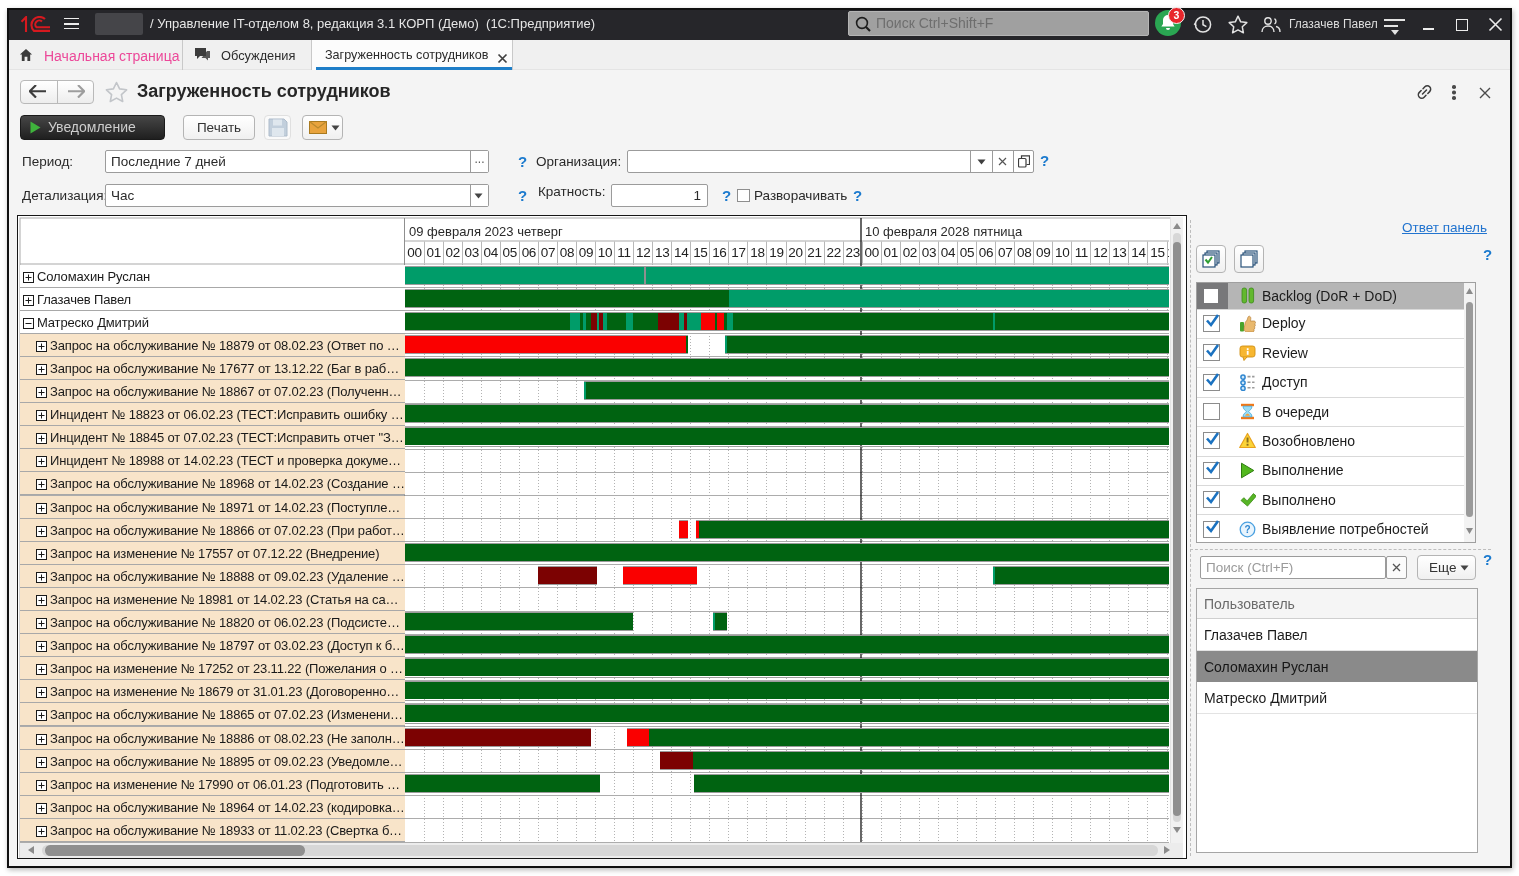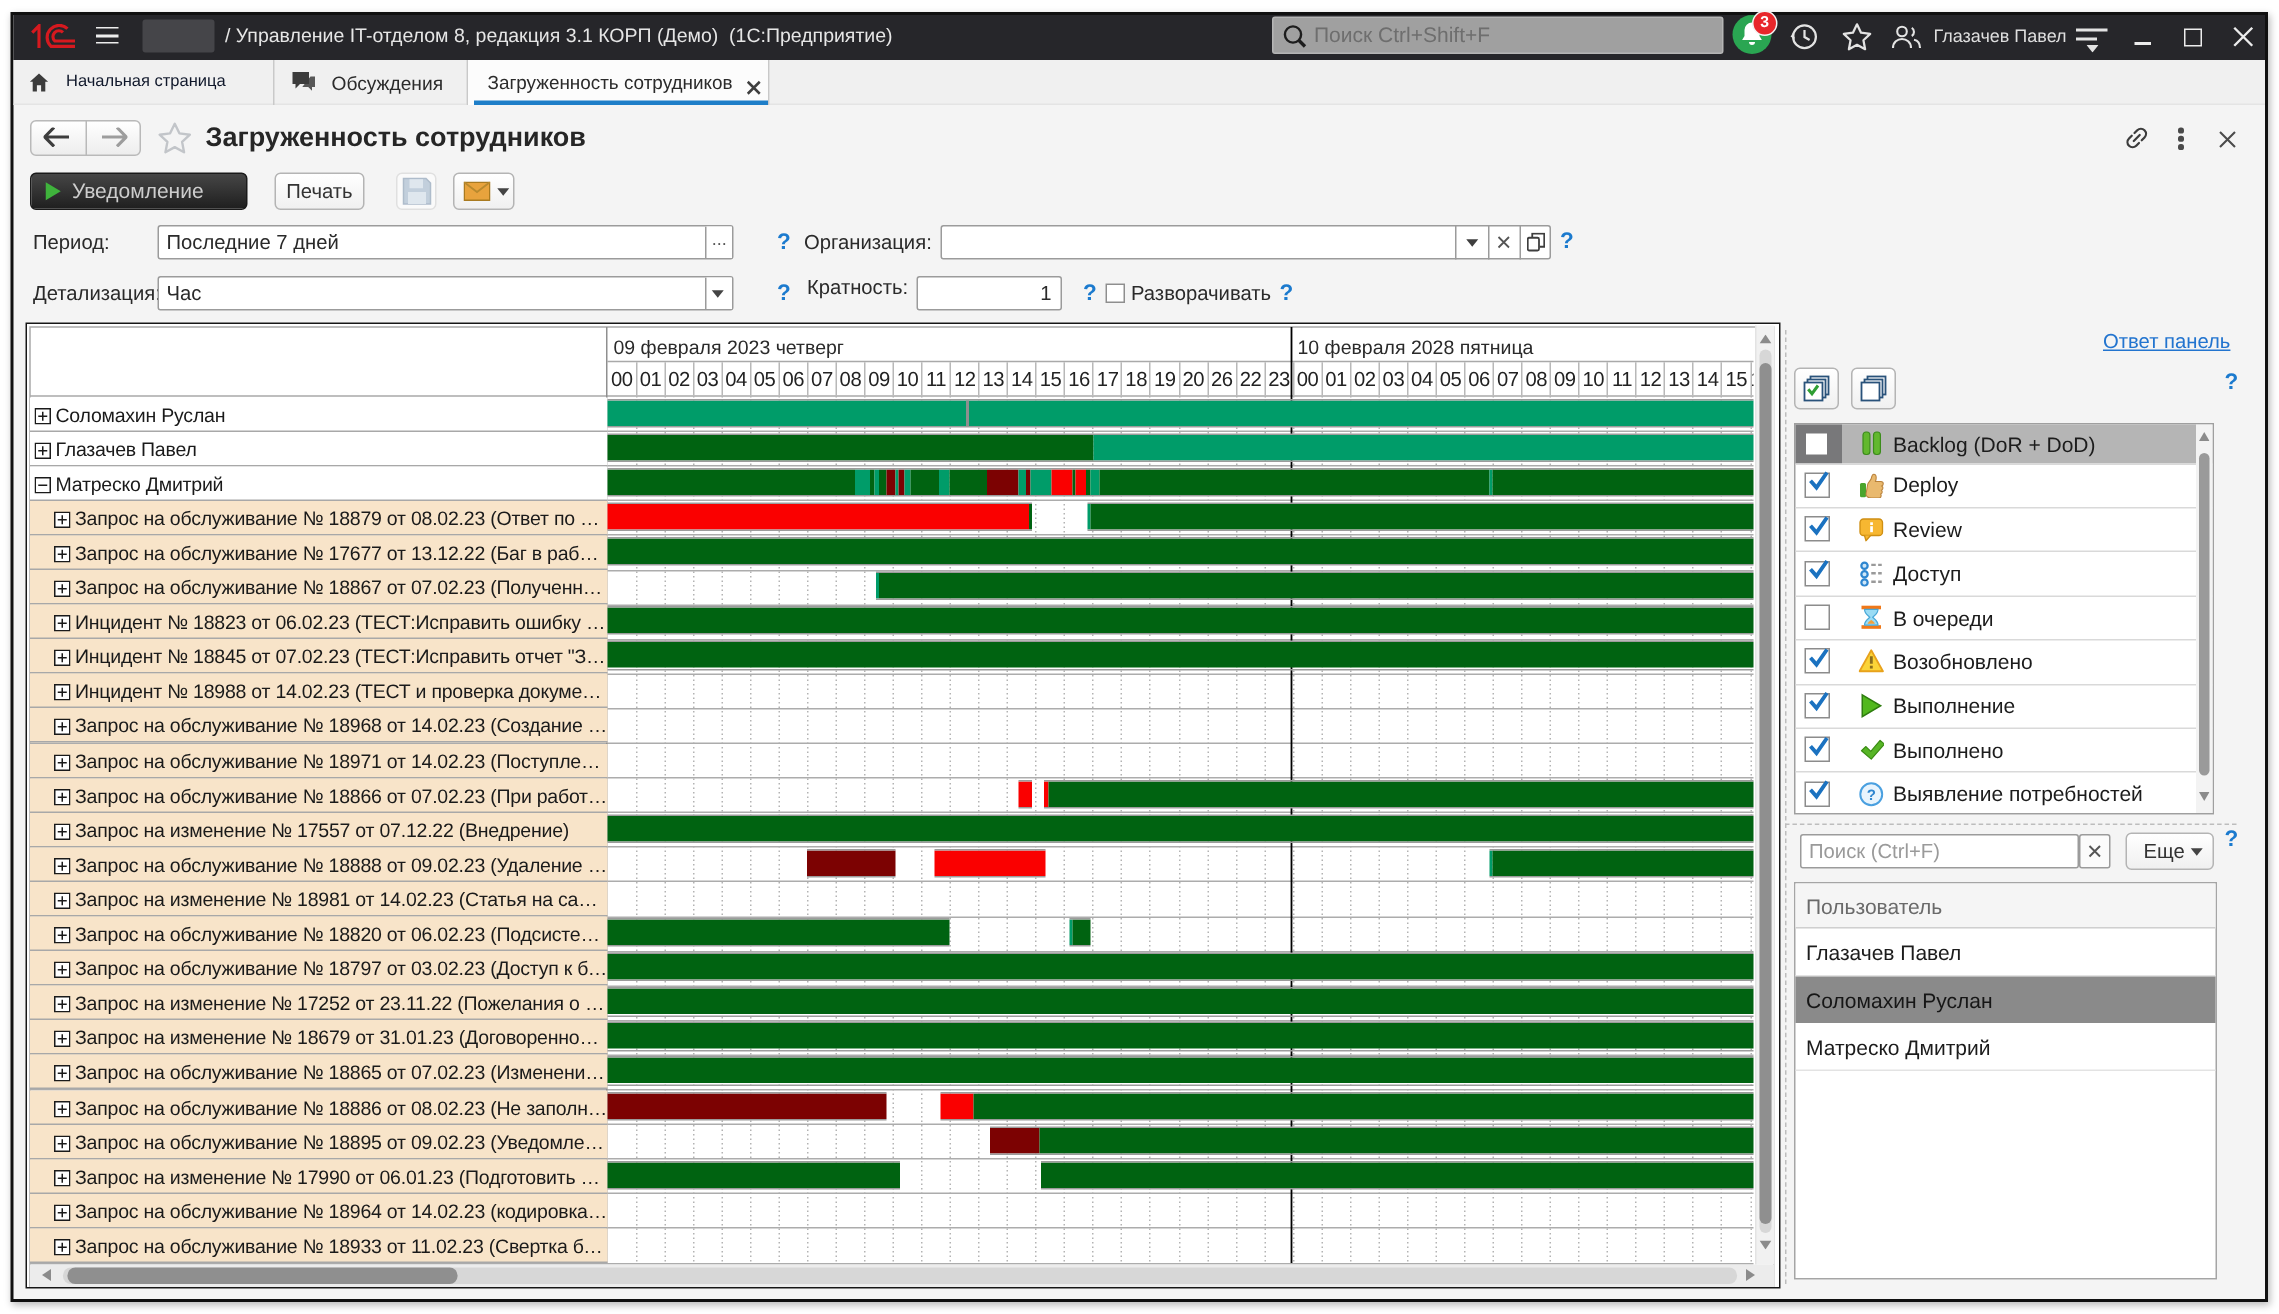--- a/index.html
+++ b/index.html
@@ -64,21 +64,21 @@
   </svg>
 <div class="a" style="left:1423px;top:28px;width:11px;height:2px;background:#ececec"></div>
 <div class="a" style="left:1456px;top:19px;width:12px;height:12px;border:1.6px solid #ececec"></div>
 <svg class="a" style="left:1488px;top:17px" width="15" height="15" viewBox="0 0 15 15">
     <path d="M1.5 1.5 L13.5 13.5 M13.5 1.5 L1.5 13.5" stroke="#ececec" stroke-width="1.6"></path>
   </svg>
 <div class="a tabbar"></div>
 <svg class="a" style="left:18px;top:48px" width="16" height="14" viewBox="0 0 15 15">
     <path d="M7.5 1 L14 7 H12 V14 H9 V9.5 H6 V14 H3 V7 H1z" fill="#3c3c3c"></path>
   </svg>
-<div class="a" style="left:44px;top:48px;font-size:11px;color:#0f172a;white-space:nowrap">Начальная страница</div>
+<div class="a" style="left:44px;top:48px;font-size:14px;color:#ec4899;white-space:nowrap">Начальная страница</div>
 <div class="a" style="left:182px;top:40px;width:1px;height:30px;background:#c9c9c9"></div>
 <svg class="a" style="left:194px;top:47px" width="17" height="15" viewBox="0 0 17 15">
     <path d="M1 1 h11 v8 h-6 l-3 3 v-3 h-2z" fill="#3c3c3c"></path>
     <path d="M13 4 h3 v7 h-2 v2.5 l-2.5-2.5 h-4" fill="#3c3c3c" opacity="0.85"></path>
   </svg>
 <div class="a" style="left:221px;top:48px;font-size:12.8px;color:#2b2b2b;white-space:nowrap">Обсуждения</div>
 <div class="a" style="left:311px;top:40px;width:202px;height:30px;background:#fcfcfc;border-left:1px solid #c9c9c9;border-right:1px solid #c9c9c9"></div>
 <div class="a" style="left:325px;top:48px;font-size:12.6px;color:#2b2b2b;white-space:nowrap">Загруженность сотрудников</div>
 <svg class="a" style="left:497px;top:53px" width="11" height="11" viewBox="0 0 11 11">
     <path d="M1.5 1.5 L9.5 9.5 M9.5 1.5 L1.5 9.5" stroke="#3f3f3f" stroke-width="1.7"></path>
@@ -105,21 +105,21 @@
   </svg>
 <div class="a" style="left:1452px;top:85px;width:3.5px;height:3.5px;background:#4a4a4a;border-radius:50%;box-shadow:0 5.5px #4a4a4a,0 11px #4a4a4a"></div>
 <svg class="a" style="left:1479px;top:87px" width="12" height="12" viewBox="0 0 12 12">
     <path d="M1 1 L11 11 M11 1 L1 11" stroke="#4b4b4b" stroke-width="1.4"></path>
   </svg>
 <div class="a" style="left:20px;top:115px;width:145px;height:25px;background:linear-gradient(#464646,#1f1f1f);border:1px solid #1a1a1a;border-radius:4px"></div>
 <svg class="a" style="left:30px;top:121px" width="11" height="13" viewBox="0 0 11 13">
     <path d="M0.5 0.5 L10.5 6.5 L0.5 12.5z" fill="#3fb33c"></path>
   </svg>
 <div class="a" style="left:48px;top:115px;font-size:14px;color:#cdcdcd;line-height:25px">Уведомление</div>
-<div class="a btn" style="left:183px;top:115px;width:60px;height:25px;text-align:center;font-size:13.5px;color:#333;line-height:24px">Печать</div>
+<div class="a btn" style="left:183px;top:115px;width:72px;height:25px;text-align:center;font-size:13.5px;color:#333;line-height:24px">Печать</div>
 <div class="a" style="left:264px;top:115px;width:27px;height:25px;background:#fafafa;border:1px solid #e0e0e0;border-radius:4px"></div>
 <svg class="a" style="left:267px;top:117px" width="22" height="21" viewBox="0 0 22 21">
     <path d="M2 2 h15 l3 3 v14 h-18z" fill="#c2cfdc" stroke="#aebccb" stroke-width="1"></path>
     <rect x="6" y="2.5" width="9" height="6" fill="#dfe7ee"></rect>
     <rect x="5" y="11" width="12" height="8" fill="#dfe7ee"></rect>
   </svg>
 <div class="a btn" style="left:302px;top:115px;width:41px;height:25px"></div>
 <svg class="a" style="left:309px;top:121px" width="18" height="13" viewBox="0 0 18 13">
     <rect x="0.5" y="0.5" width="17" height="12" fill="#e8a33d" stroke="#a97a20"></rect>
     <path d="M0.5 0.5 L9 7 L17.5 0.5" fill="none" stroke="#b98a2e" stroke-width="1.2"></path>
@@ -294,21 +294,21 @@
 <div class="a" style="left:614.5px;top:242px;width:19.1px;height:21px;overflow:hidden;font-size:13.5px;color:#222;text-align:center;line-height:21px;letter-spacing:-0.3px">11</div>
 <div class="a" style="left:633.6px;top:242px;width:19.1px;height:21px;overflow:hidden;font-size:13.5px;color:#222;text-align:center;line-height:21px;letter-spacing:-0.3px">12</div>
 <div class="a" style="left:652.6px;top:242px;width:19.1px;height:21px;overflow:hidden;font-size:13.5px;color:#222;text-align:center;line-height:21px;letter-spacing:-0.3px">13</div>
 <div class="a" style="left:671.7px;top:242px;width:19.1px;height:21px;overflow:hidden;font-size:13.5px;color:#222;text-align:center;line-height:21px;letter-spacing:-0.3px">14</div>
 <div class="a" style="left:690.8px;top:242px;width:19.1px;height:21px;overflow:hidden;font-size:13.5px;color:#222;text-align:center;line-height:21px;letter-spacing:-0.3px">15</div>
 <div class="a" style="left:709.8px;top:242px;width:19.1px;height:21px;overflow:hidden;font-size:13.5px;color:#222;text-align:center;line-height:21px;letter-spacing:-0.3px">16</div>
 <div class="a" style="left:728.9px;top:242px;width:19.1px;height:21px;overflow:hidden;font-size:13.5px;color:#222;text-align:center;line-height:21px;letter-spacing:-0.3px">17</div>
 <div class="a" style="left:747.9px;top:242px;width:19.1px;height:21px;overflow:hidden;font-size:13.5px;color:#222;text-align:center;line-height:21px;letter-spacing:-0.3px">18</div>
 <div class="a" style="left:767.0px;top:242px;width:19.1px;height:21px;overflow:hidden;font-size:13.5px;color:#222;text-align:center;line-height:21px;letter-spacing:-0.3px">19</div>
 <div class="a" style="left:786.0px;top:242px;width:19.1px;height:21px;overflow:hidden;font-size:13.5px;color:#222;text-align:center;line-height:21px;letter-spacing:-0.3px">20</div>
-<div class="a" style="left:805.0px;top:242px;width:19.1px;height:21px;overflow:hidden;font-size:13.5px;color:#222;text-align:center;line-height:21px;letter-spacing:-0.3px">26</div>
+<div class="a" style="left:805.0px;top:242px;width:19.1px;height:21px;overflow:hidden;font-size:13.5px;color:#222;text-align:center;line-height:21px;letter-spacing:-0.3px">21</div>
 <div class="a" style="left:824.1px;top:242px;width:19.1px;height:21px;overflow:hidden;font-size:13.5px;color:#222;text-align:center;line-height:21px;letter-spacing:-0.3px">22</div>
 <div class="a" style="left:843.2px;top:242px;width:19.1px;height:21px;overflow:hidden;font-size:13.5px;color:#222;text-align:center;line-height:21px;letter-spacing:-0.3px">23</div>
 <div class="a" style="left:862.2px;top:242px;width:19.1px;height:21px;overflow:hidden;font-size:13.5px;color:#222;text-align:center;line-height:21px;letter-spacing:-0.3px">00</div>
 <div class="a" style="left:881.2px;top:242px;width:19.1px;height:21px;overflow:hidden;font-size:13.5px;color:#222;text-align:center;line-height:21px;letter-spacing:-0.3px">01</div>
 <div class="a" style="left:900.3px;top:242px;width:19.1px;height:21px;overflow:hidden;font-size:13.5px;color:#222;text-align:center;line-height:21px;letter-spacing:-0.3px">02</div>
 <div class="a" style="left:919.4px;top:242px;width:19.1px;height:21px;overflow:hidden;font-size:13.5px;color:#222;text-align:center;line-height:21px;letter-spacing:-0.3px">03</div>
 <div class="a" style="left:938.4px;top:242px;width:19.1px;height:21px;overflow:hidden;font-size:13.5px;color:#222;text-align:center;line-height:21px;letter-spacing:-0.3px">04</div>
 <div class="a" style="left:957.5px;top:242px;width:19.1px;height:21px;overflow:hidden;font-size:13.5px;color:#222;text-align:center;line-height:21px;letter-spacing:-0.3px">05</div>
 <div class="a" style="left:976.5px;top:242px;width:19.1px;height:21px;overflow:hidden;font-size:13.5px;color:#222;text-align:center;line-height:21px;letter-spacing:-0.3px">06</div>
 <div class="a" style="left:995.6px;top:242px;width:19.1px;height:21px;overflow:hidden;font-size:13.5px;color:#222;text-align:center;line-height:21px;letter-spacing:-0.3px">07</div>

